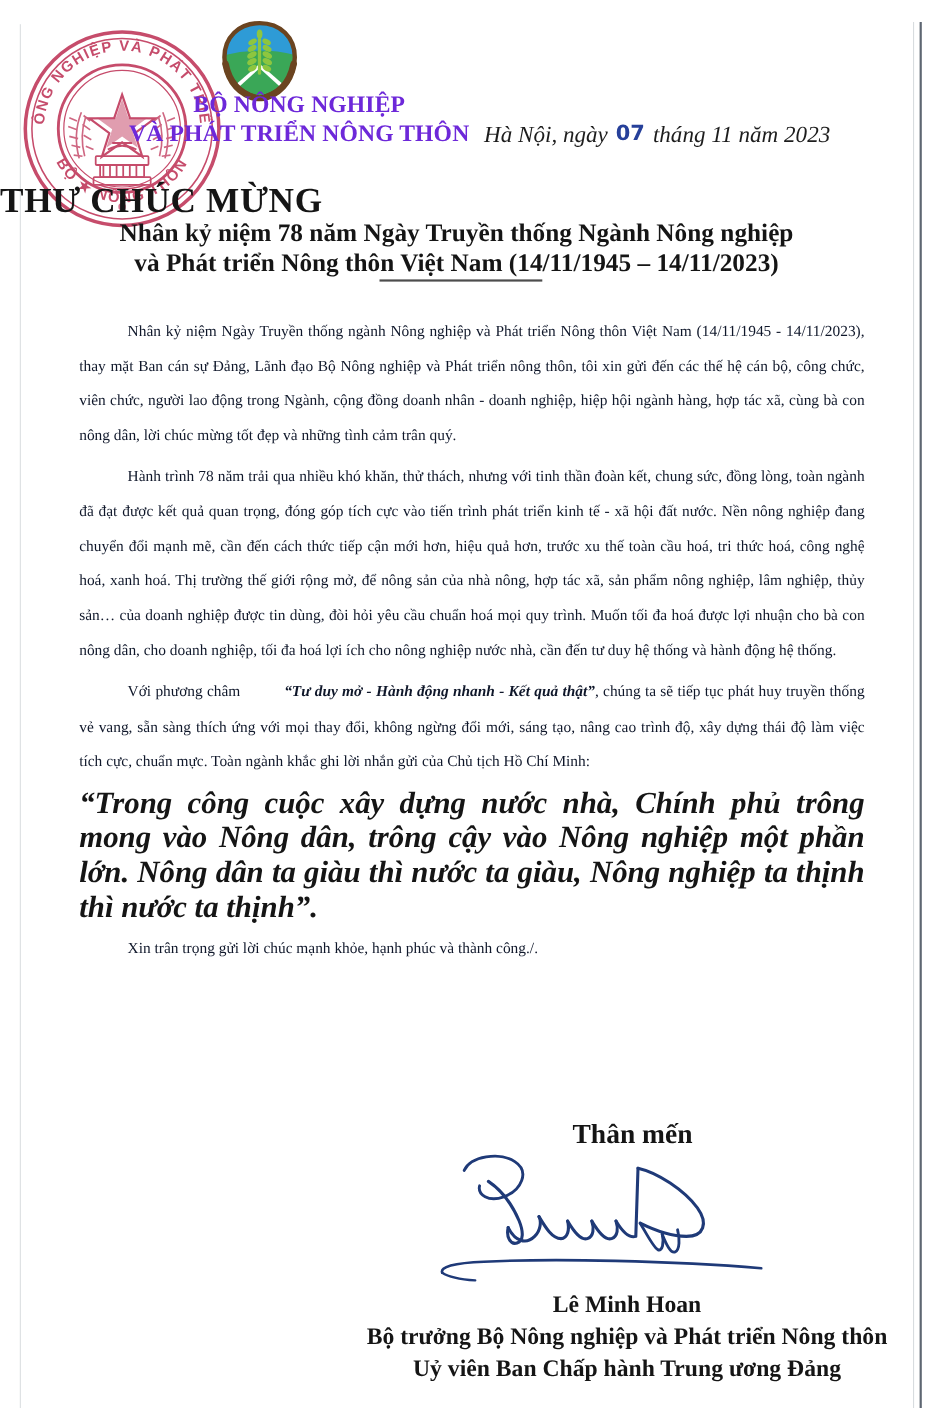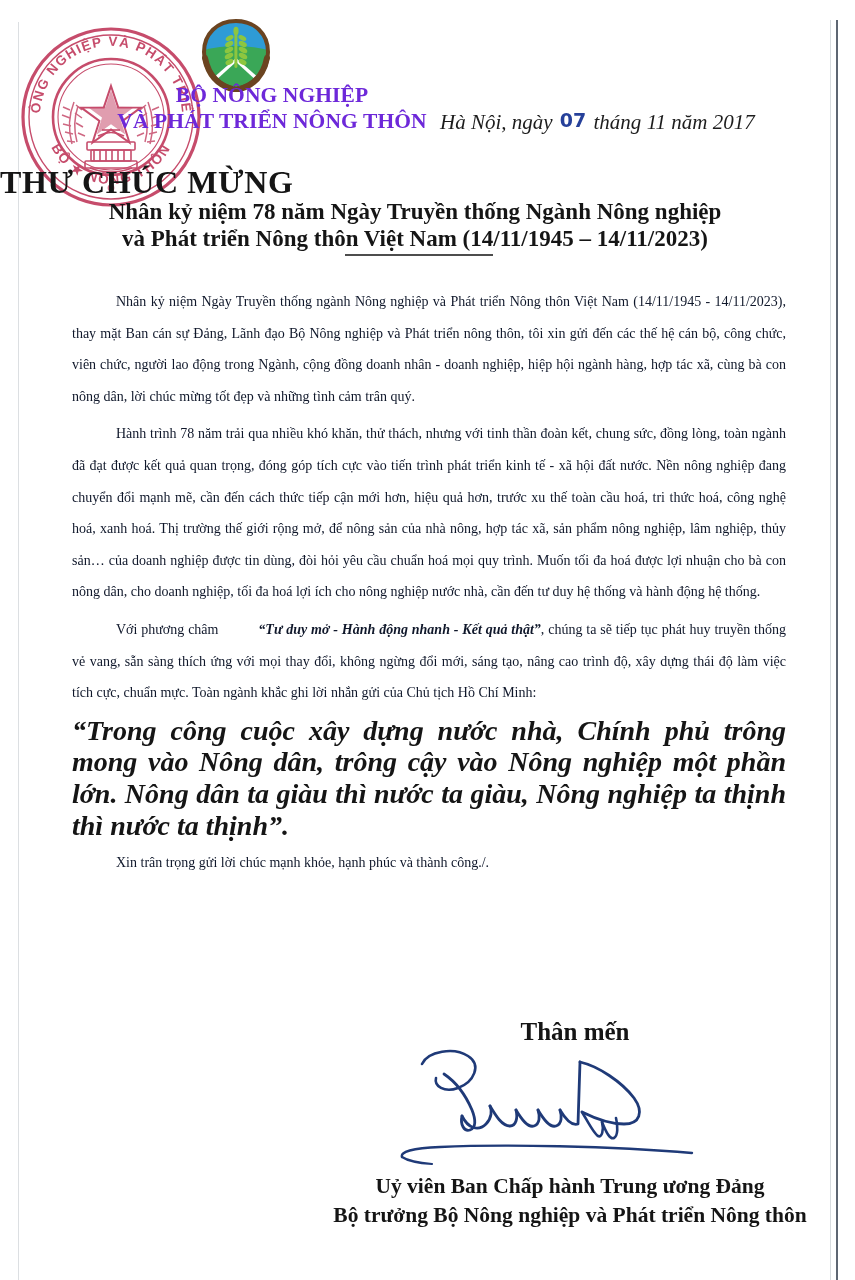--- a/index.html
+++ b/index.html
@@ -286,21 +286,21 @@
     <div class="l1">BỘ NÔNG NGHIỆP</div>
     <div class="l2">VÀ PHÁT TRIỂN NÔNG THÔN</div>
   </div>
 
   <div class="date-line">
     <span>Hà Nội, ngày</span>
     <span class="daynum">07</span>
     <span>tháng</span>
     <span>11</span>
     <span>năm</span>
-    <span>2017</span>
+    <span>2023</span>
   </div>
 
   <div class="title-main">THƯ CHÚC MỪNG</div>
   <div class="title-sub">
     <div>Nhân kỷ niệm 78 năm Ngày Truyền thống Ngành Nông nghiệp</div>
     <div>và Phát triển Nông thôn Việt Nam (14/11/1945 – 14/11/2023)</div>
   </div>
   <div class="title-rule"></div>
 
   <div class="body-block">
@@ -326,17 +326,18 @@
           <path d="M168 68 C 174 78 180 84 186 82 L 188 20" stroke-width="2.8"></path>
           <path d="M188 20 C 206 24 230 40 242 56 C 252 70 248 82 232 82 C 218 82 202 76 190 70" stroke-width="2.8"></path>
           <path d="M190 70 C 196 80 202 92 206 94 C 210 96 212 88 210 80" stroke-width="2.6"></path>
           <path d="M210 80 C 214 90 218 98 222 96 C 226 94 226 84 224 76" stroke-width="2.6"></path>
           <path d="M10 115 C 8 110 20 106 48 105 C 110 102 220 104 300 111" stroke-width="2.4"></path>
           <path d="M10 115 C 16 119 26 121 40 122" stroke-width="2.2"></path>
         </g>
       </svg>
     </div>
 
+    <div class="sign-name">Lê Minh Hoan</div>
+    <div class="sign-title">Bộ trưởng Bộ Nông nghiệp và Phát triển Nông thôn</div>
     <div class="sign-title">Uỷ viên Ban Chấp hành Trung ương Đảng</div>
-    <div class="sign-title">Bộ trưởng Bộ Nông nghiệp và Phát triển Nông thôn</div>
   </div>
 
 </div>
 
 </body></html>

